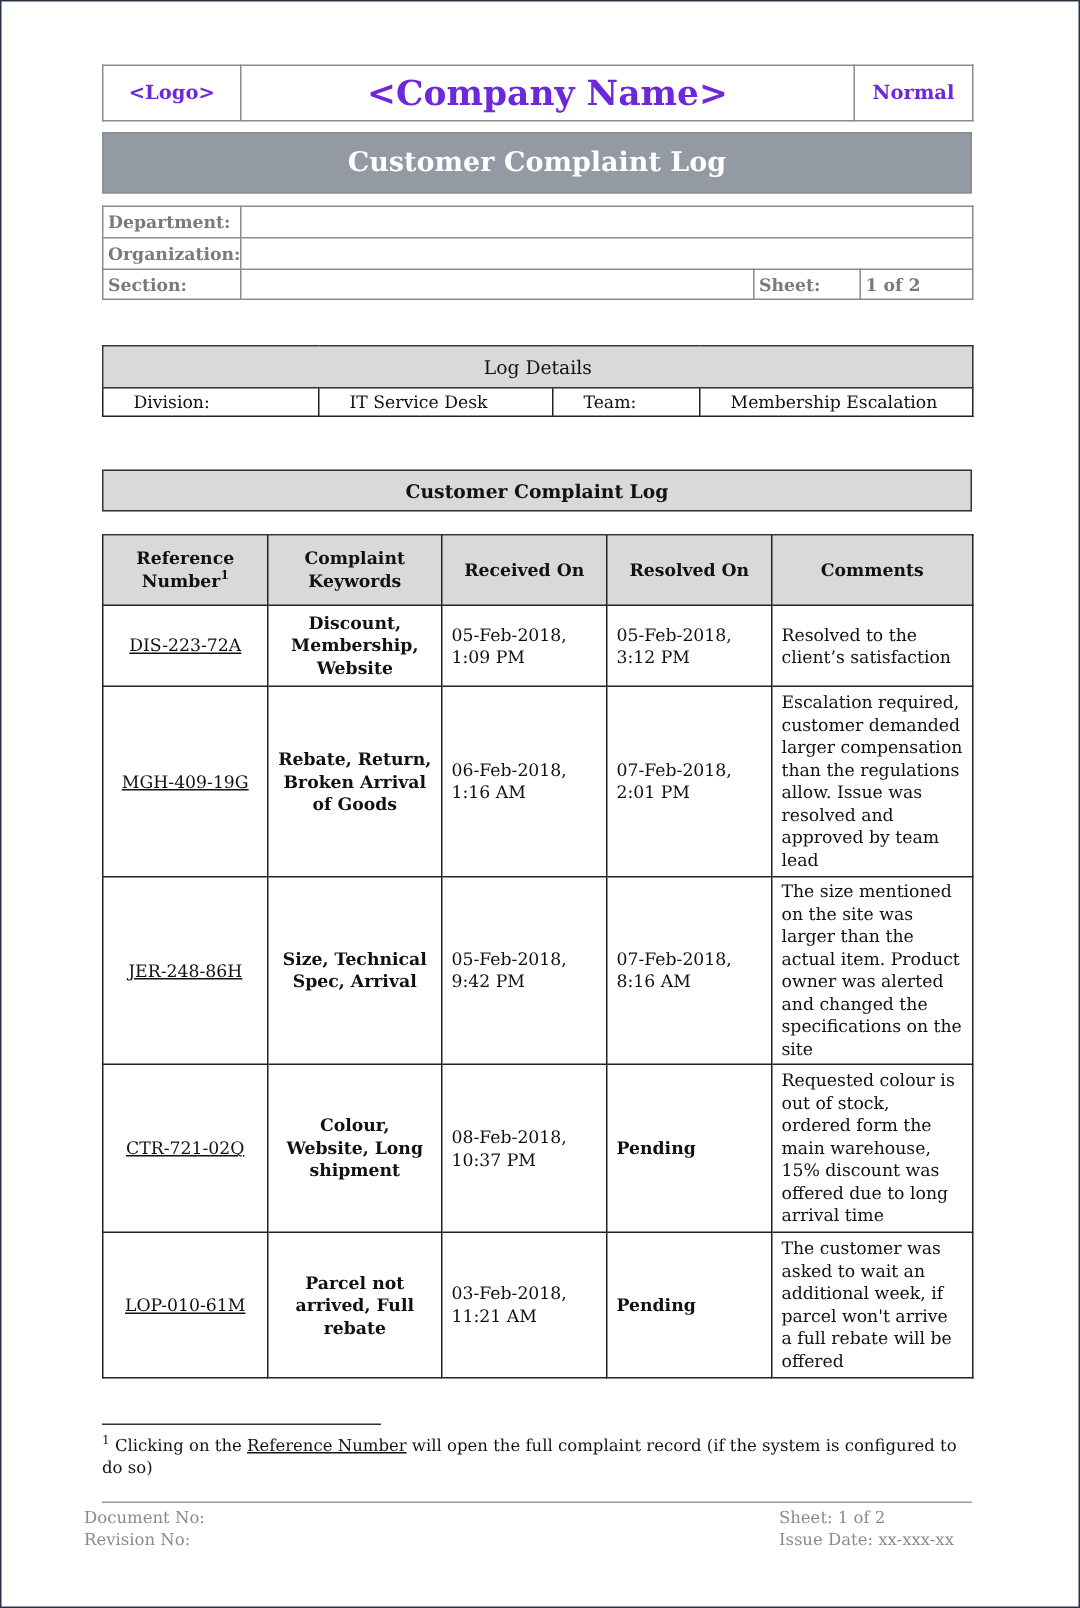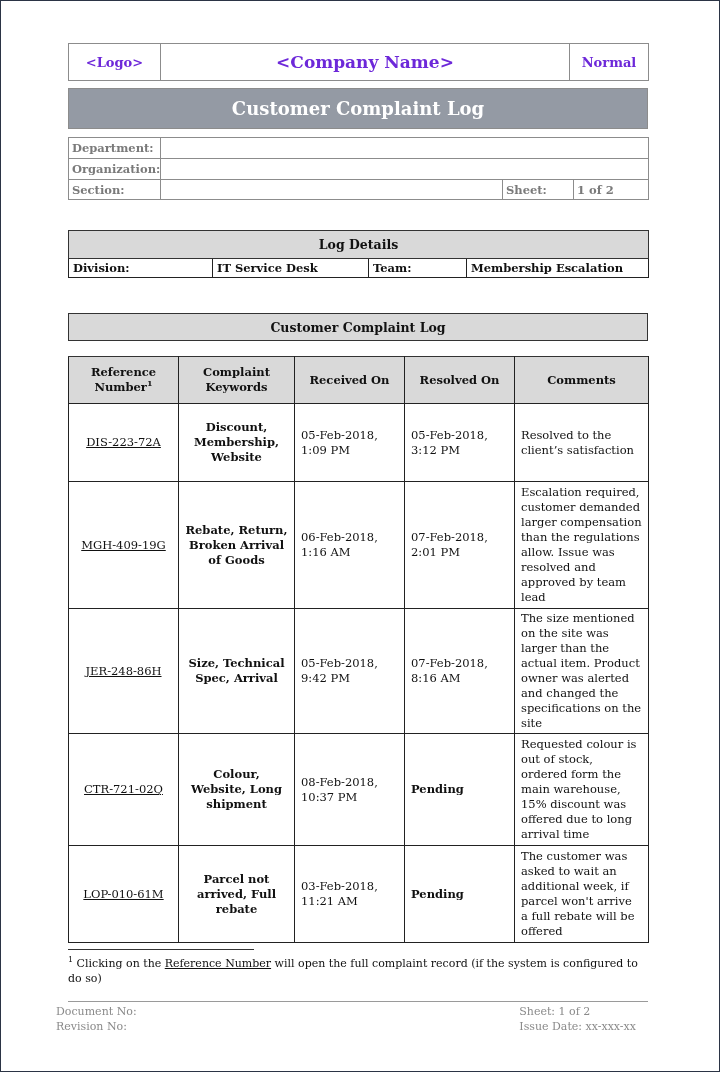--- a/index.html
+++ b/index.html
@@ -17,21 +17,21 @@
   
   .hdr-table {
     position: absolute; left: 68px; top: 43px; width: 580px;
     border-collapse: collapse; table-layout: fixed;
   }
   .hdr-table td {
     border: 1px solid #8c8c8c; color: #6d28d9; font-weight: bold;
   }
   .hdr-top td { height: 37px; text-align: center; }
   .logo { font-size: 13px; }
-  .company { font-size: 17px; }
+  .company { font-size: 23px; }
   .normal { font-size: 13px; }
 
   .title-bar {
     position: absolute; left: 68px; top: 88px; width: 580px; height: 41px;
     background: #949aa4; border: 1px solid #8c8c8c;
     color: #ffffff; font-weight: bold; font-size: 18px;
     display: flex; align-items: center; justify-content: center;
   }
 
   .org-table {
@@ -43,22 +43,22 @@
     font-size: 11.5px; height: 21px; padding: 0 3px; white-space: nowrap;
   }
   .org-table tr:nth-child(3) td { height: 20px; }
 
   
   .log-details {
     position: absolute; left: 68px; top: 230px; width: 580px;
     border-collapse: collapse; table-layout: fixed;
   }
   .log-details td {
-    border: 1px solid #222; font-size: 11.5px; font-weight: bold; color: #111;
-    height: 19px; padding: 0 4px; white-space: nowrap;
+    border: 1px solid #222; font-size: 11.5px; font-weight: normal; color: #111;
+    height: 19px; padding: 0 20px; white-space: nowrap;
   }
   .log-details .sect-head td {
     background: #d9d9d9; text-align: center; height: 28px; font-size: 12.5px;
     border: 1.5px solid #333;
   }
 
   .ccl-bar {
     position: absolute; left: 68px; top: 313px; width: 580px; height: 28px;
     background: #d9d9d9; border: 1.5px solid #333;
     font-size: 12.5px; font-weight: bold; color: #111;
@@ -188,21 +188,21 @@
       <th><span>Reference Number</span><sup>1</sup></th>
       <th style="padding:0 10px">Complaint Keywords</th>
       <th>Received On</th>
       <th>Resolved On</th>
       <th>Comments</th>
     </tr>
   </thead>
   <tbody>
     <tr style="height:51px">
       <td class="c-ref"><a>DIS-223-72A</a></td>
-      <td class="c-kw" style="padding:16px 14px">Discount, Membership, Website</td>
+      <td class="c-kw" style="padding:4px 14px">Discount, Membership, Website</td>
       <td class="c-date" style="padding-right:18px">05-Feb-2018, 1:09 PM</td>
       <td class="c-date" style="padding-right:18px">05-Feb-2018, 3:12 PM</td>
       <td class="c-comment">Resolved to the client’s satisfaction</td>
     </tr>
     <tr style="height:127px">
       <td class="c-ref"><a>MGH-409-19G</a></td>
       <td class="c-kw">Rebate, Return, Broken Arrival of Goods</td>
       <td class="c-date" style="padding-right:18px">06-Feb-2018, 1:16 AM</td>
       <td class="c-date" style="padding-right:18px">07-Feb-2018, 2:01 PM</td>
       <td class="c-comment">Escalation required, customer demanded larger compensation than the regulations allow. Issue was resolved and approved by team lead</td>

